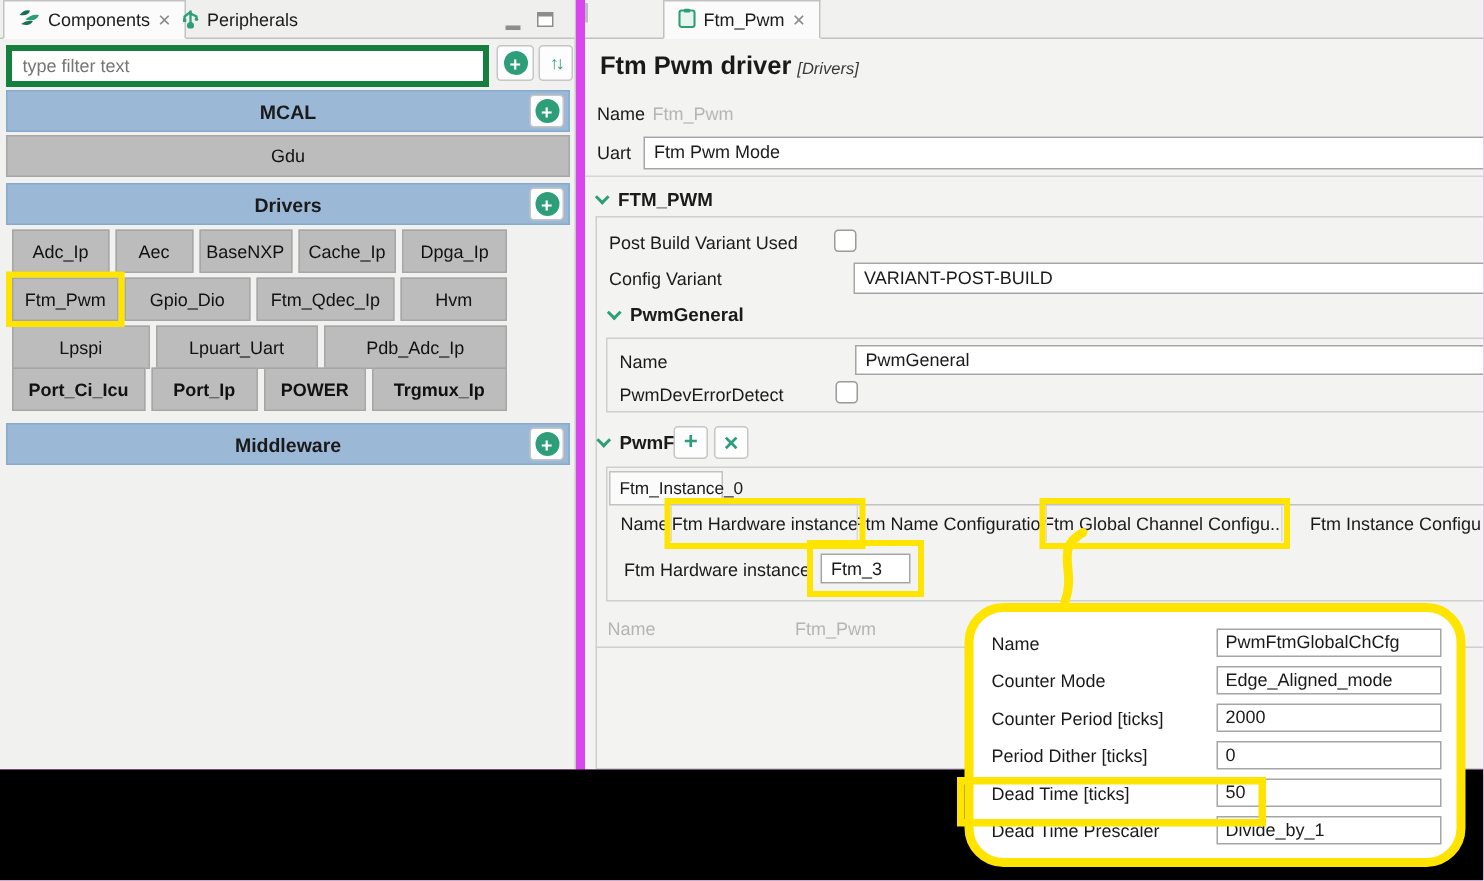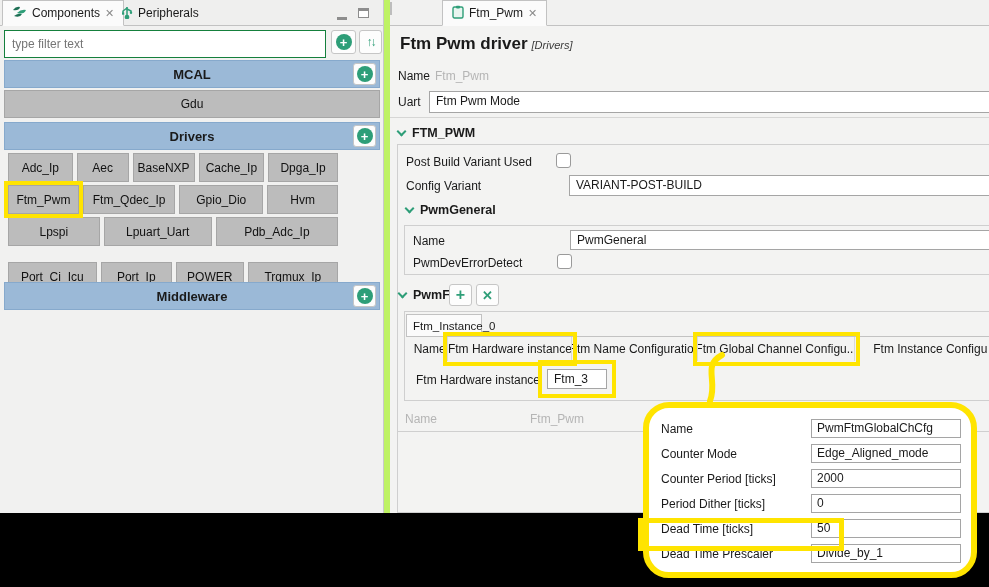--- a/index.html
+++ b/index.html
@@ -5,38 +5,38 @@
   :root{
     --teal:#2e9e78; --teal-dark:#1d6f54;
     --yellow:#ffe400;
     --blue:#9bb9d7; --blue-border:#86a9cc;
     --btn-gray:#bcbcbc; --btn-border:#a6a6a6;
     --panel-bg:#f1f1f0; --line:#cfcfcf; --field-border:#a5a5a5;
     --text:#1a1a1a; --muted:#b5b5b5;
   }
   *{box-sizing:border-box; margin:0; padding:0;}
   body{font-family:"Liberation Sans", sans-serif; font-size:12px; color:var(--text); background:#e8e8e8;}
-  #screen{position:relative; width:989px; height:587px; overflow:hidden; background:#bef264;}
+  #screen{position:relative; width:989px; height:587px; overflow:hidden; background:#d946ef;}
 
   
   .abs{position:absolute;}
   .chev{display:inline-block; width:7px; height:7px; border-right:2px solid var(--teal); border-bottom:2px solid var(--teal); transform:rotate(45deg); margin-right:7px; margin-bottom:2px;}
   .checkbox{display:inline-block; width:15px; height:15px; border:1.6px solid #9a9a9a; border-radius:3px; background:#fff;}
   .field{background:#fff; border:1px solid var(--field-border); padding:2px 6px; white-space:nowrap; overflow:hidden;}
   .greenplus{display:inline-flex; align-items:center; justify-content:center; width:16px; height:16px; border-radius:50%; background:var(--teal); color:#fff; font-weight:bold; font-size:13px; line-height:1;}
   .sqbtn{display:flex; align-items:center; justify-content:center; background:#fdfdfd; border:1px solid #c6c6c6; border-radius:3px;}
 
   
   #left-panel{left:0; top:0; width:384px; height:513px; background:var(--panel-bg); border-right:1px solid #c9c9c9;}
   .tabbar{left:0; top:0; right:0; height:26px; background:#efefee; border-bottom:1px solid #c2c2c2;}
   .tab{position:absolute; top:0; height:26px; display:flex; align-items:center; gap:5px; padding:0 9px; white-space:nowrap;}
   .tab.active{background:#fbfbfb; border:1px solid #c2c2c2; border-bottom:1px solid #fbfbfb;}
   .tab .close{color:#8a8a8a; font-size:11px;}
   .filter-row{left:0; top:28px; width:384px; height:28px;}
-  .filter-row input{position:absolute; left:4px; top:2px; width:322px; height:28px; border:1px solid #15803d; padding:0 7px; font:12px "Liberation Sans",sans-serif; color:#8a8a8a; background:#fff;}
+  .filter-row input{position:absolute; left:4px; top:2px; width:322px; height:28px; border:4px solid #15803d; padding:0 7px; font:12px "Liberation Sans",sans-serif; color:#8a8a8a; background:#fff;}
   .filter-row .sqbtn{position:absolute; width:25px; height:24px; top:2px;}
   .sort-glyph{color:var(--teal); font-weight:bold; font-size:12px; letter-spacing:-2px;}
   .sec-header{left:4px; width:376px; height:28px; background:var(--blue); border:1px solid var(--blue-border); display:flex; align-items:center; justify-content:center; font-weight:bold; font-size:13px;}
   .sec-add{position:absolute; right:3px; top:2px; width:23px; height:22px;}
   .comp-btn{height:29px; background:var(--btn-gray); border:1px solid var(--btn-border); display:flex; align-items:center; justify-content:center; font-size:12px; color:#111;}
   .grid-row{left:8px; width:330px; height:29px; display:flex; gap:4px;}
   .grid-row .comp-btn{flex-basis:0;}
   .hl-outline{outline:4px solid var(--yellow); outline-offset:0px; z-index:5;}
   .winbtn-min{display:inline-block; width:10px; height:3px; background:#8d8d8d; margin-bottom:1px;}
   .winbtn-max{display:inline-block; width:11px; height:10px; border:1.5px solid #8d8d8d; border-top-width:3px; background:#fff;}
@@ -143,42 +143,42 @@
           <span>Cache_Ip</span>
         </div>
       <div class="comp-btn" style="flex-grow:79;">
           <span>Dpga_Ip</span>
         </div>
     </div>
     <div class="grid-row abs" style="top:185px;">
       <div class="comp-btn hl-outline" style="flex-grow:80;">
           <span>Ftm_Pwm</span>
         </div>
+      <div class="comp-btn" style="flex-grow:95;">
+          <span>Gpio_Dio</span>
+        </div>
       <div class="comp-btn" style="flex-grow:105;">
           <span>Ftm_Qdec_Ip</span>
-        </div>
-      <div class="comp-btn" style="flex-grow:95;">
-          <span>Gpio_Dio</span>
         </div>
       <div class="comp-btn" style="flex-grow:80;">
           <span>Hvm</span>
         </div>
     </div>
     <div class="grid-row abs" style="top:217px;">
       <div class="comp-btn" style="flex-grow:76;">
           <span>Lpspi</span>
         </div>
       <div class="comp-btn" style="flex-grow:90;">
           <span>Lpuart_Uart</span>
         </div>
       <div class="comp-btn" style="flex-grow:102;">
           <span>Pdb_Adc_Ip</span>
         </div>
     </div>
-    <div class="grid-row abs" style="top:262px;">
+    <div class="grid-row abs" style="top:245px;font-weight:bold;">
       <div class="comp-btn" style="flex-grow:100;">
           <span>Port_Ci_Icu</span>
         </div>
       <div class="comp-btn" style="flex-grow:80;">
           <span>Port_Ip</span>
         </div>
       <div class="comp-btn" style="flex-grow:76;">
           <span>POWER</span>
         </div>
       <div class="comp-btn" style="flex-grow:102;">

